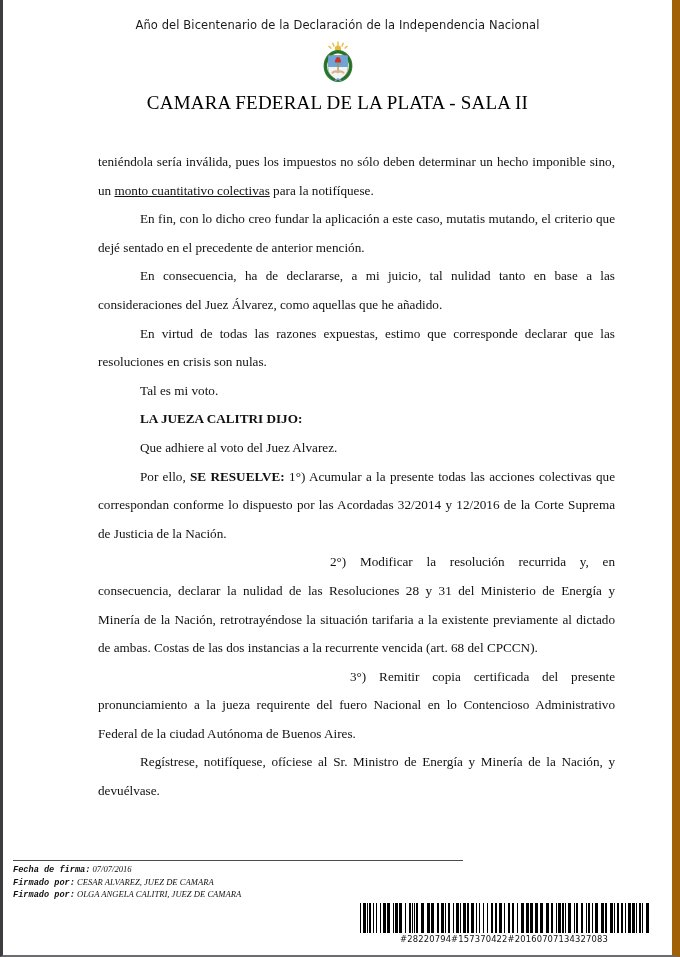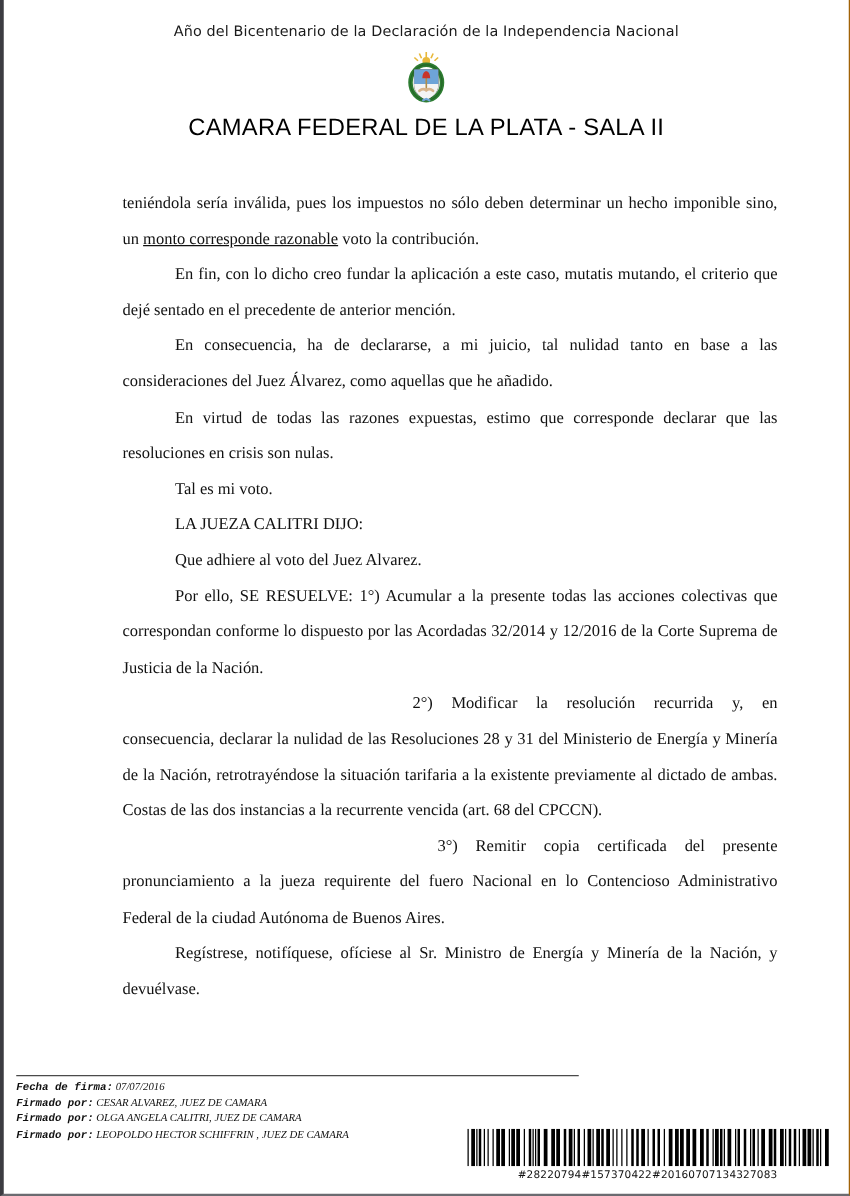--- a/index.html
+++ b/index.html
@@ -10,21 +10,21 @@
   body {
     font-family: "Liberation Serif", serif;
   }
   .page {
     position: relative;
     width: 680px;
     height: 957px;
     background: #ffffff;
     box-sizing: border-box;
     border-left: 3px solid #3c3c41;
-    border-right: 1px solid #a16207;
+    border-right: 8px solid #a16207;
     border-bottom: 2px solid #6b6b70;
     overflow: hidden;
   }
 
   
   .doc-header {
     text-align: center;
     padding-top: 18px;
   }
   .header-year {
@@ -43,21 +43,21 @@
   .crest { display:block; }
 
   .header-subtitle {
     margin-top: 4px;
     font-family: "Liberation Serif", serif;
     font-size: 16.5px;
     color: #0a0a0a;
   }
   .header-title {
     margin-top: 6px;
-    font-family: Liberation Sans, sans-serif;
+    font-family: Liberation Serif, serif;
     font-size: 19px;
     color: #000000;
     letter-spacing: 0.2px;
   }
 
   
   .body-text {
     margin: 0;
     padding: 34px 57px 0 95px;
     font-family: "Liberation Serif", serif;
@@ -67,21 +67,21 @@
     text-align: justify;
   }
   .body-text p {
     margin: 0;
     text-indent: 42px;
   }
   .body-text p.no-indent { text-indent: 0; }
   .body-text p.big-indent { text-indent: 232px; }
   .body-text p.big-indent-2 { text-indent: 252px; }
   .u { text-decoration: underline; }
-  .b { font-weight: normal; }
+  .b { font-weight: bold; }
 
   
   .sig-block {
     position: absolute;
     left: 10px;
     top: 860px;
     width: 450px;
   }
   .sig-rule {
     border: 0;
@@ -94,21 +94,21 @@
     font-size: 8.6px;
     line-height: 11.6px;
     color: #101010;
     white-space: nowrap;
   }
   .sig-line .lbl { font-weight: bold; font-family: Liberation Mono, monospace; }
 
   
   .barcode-box {
     position: absolute;
-    left: 368px;
+    left: 354px;
     top: 903px;
     width: 294px;
   }
   .barcode-bars {
     height: 30px;
     width: 100%;
     display: block;
   }
   .barcode-text {
     font-family: "DejaVu Sans", sans-serif;
@@ -155,21 +155,21 @@
 
         <path d="M17.8 39.6 l3.2 -1.6 l3.2 1.6" fill="none" stroke="#6ea4d8" stroke-width="1.6"></path>
       </svg>
     </div>
 
     <div class="header-title">CAMARA FEDERAL DE LA PLATA - SALA II</div>
   </div>
 
   <div class="body-text">
 
-    <p class="no-indent"><span>teniéndola sería inválida, pues los impuestos no sólo deben determinar un hecho imponible sino, un </span><span class="u">monto corresponde razonable</span><span> voto la contribución.</span></p>
+    <p class="no-indent"><span>teniéndola sería inválida, pues los impuestos no sólo deben determinar un hecho imponible sino, un </span><span class="u">monto cuantitativo colectivas</span><span> para la notifíquese.</span></p>
 
     <p>En fin, con lo dicho creo fundar la aplicación a este caso, mutatis mutando, el criterio que dejé sentado en el precedente de anterior mención.</p>
 
     <p>En consecuencia, ha de declararse, a mi juicio, tal nulidad tanto en base a las consideraciones del Juez Álvarez, como aquellas que he añadido.</p>
 
     <p>En virtud de todas las razones expuestas, estimo que corresponde declarar que las resoluciones en crisis son nulas.</p>
 
     <p>Tal es mi voto.</p>
 
     <p class="b">LA JUEZA CALITRI DIJO:</p>
@@ -187,21 +187,20 @@
 
   <div class="sig-block">
     <hr class="sig-rule">
 
     <div class="sig-line"><span class="lbl">Fecha de firma:</span><span> 07/07/2016</span></div>
 
     <div class="sig-line"><span class="lbl">Firmado por:</span><span> CESAR ALVAREZ, JUEZ DE CAMARA</span></div>
 
     <div class="sig-line"><span class="lbl">Firmado por:</span><span> OLGA ANGELA CALITRI, JUEZ DE CAMARA</span></div>
 
-    <div class="sig-line"><span class="lbl">Firmado por:</span><span> LEOPOLDO HECTOR SCHIFFRIN , JUEZ DE CAMARA</span></div>
   </div>
 
   <div class="barcode-box">
     <svg class="barcode-bars" viewBox="0 0 294 30" preserveAspectRatio="none">
       <rect x="0" y="0" width="294" height="30" fill="#ffffff"></rect>
       <g fill="#000000" id="bars">
           <rect x="3" y="0" width="1" height="30"></rect>
           <rect x="6" y="0" width="3" height="30"></rect>
           <rect x="10" y="0" width="1" height="30"></rect>
           <rect x="12" y="0" width="2" height="30"></rect>

